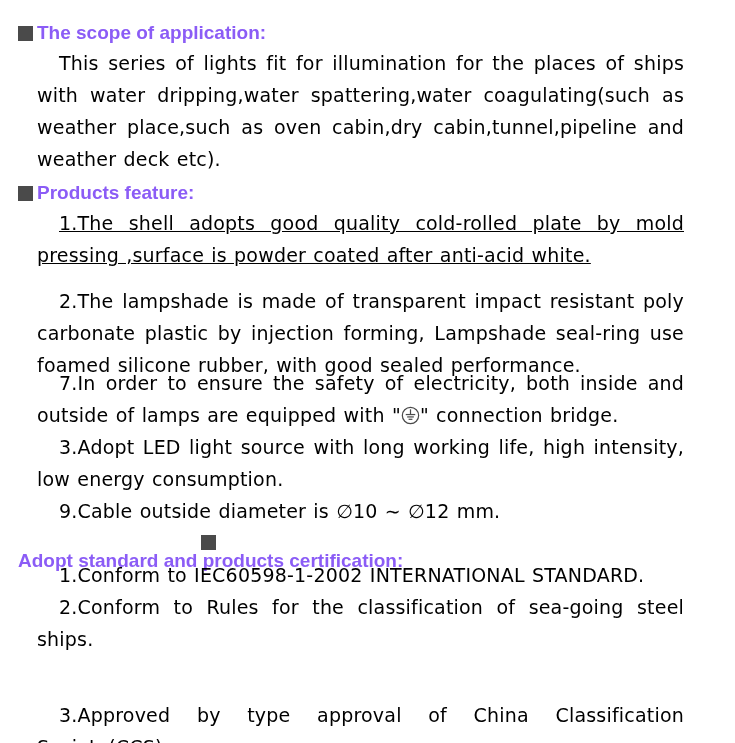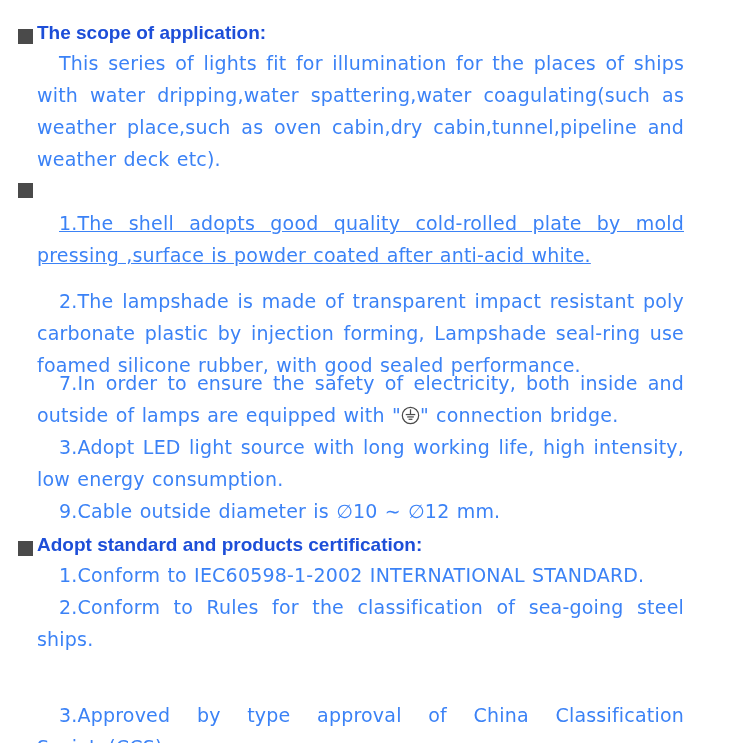--- a/index.html
+++ b/index.html
@@ -1,31 +1,31 @@
 <!DOCTYPE html>
 <html><head>
   <meta charset="utf-8">
   <style>
     html, body { margin: 0; padding: 0; background: #ffffff; }
     body { width: 735px; height: 743px; overflow: hidden; position: relative; }
     .doc { position: absolute; left: 0; top: 0; width: 735px; }
     .heading {
       position: absolute; left: 18px;
       font-family: "Liberation Sans", sans-serif; font-weight: bold;
-      font-size: 19px; color: #1d4ed8; white-space: nowrap;
-      display: flex; align-items: flex-end;
+      font-size: 19px; color: #8b5cf6; white-space: nowrap;
+      display: flex; align-items: center;
     }
     .bullet {
       display: inline-block; width: 15px; height: 15px; background: #4a4a4a;
       margin-right: 4px; margin-top: 1px;
     }
     .para {
       position: absolute; left: 37px; width: 647px;
       font-family: "DejaVu Sans", sans-serif; font-weight: normal;
-      font-size: 19px; color: #3b82f6; line-height: 32px;
+      font-size: 19px; color: #000000; line-height: 32px;
       text-align: justify; text-align-last: left;
       letter-spacing: 0.2px; word-spacing: 1px;
     }
     .para .indent { display: inline-block; width: 22px; }
     .earth {
       display: inline-block; width: 19px; height: 19px; vertical-align: -3px;
     }
   </style>
 </head>
 <body>
@@ -35,20 +35,21 @@
   <div class="heading" style="top:22px;">
     <span class="bullet"></span>
     <span>The scope of application:</span>
   </div>
   <div class="para" style="top:47px;">
     <span class="indent"></span><span>This series of lights fit for illumination for the places of ships with water dripping,water spattering,water coagulating(such as weather place,such as oven cabin,dry cabin,tunnel,pipeline and weather deck etc).</span>
   </div>
 
   <div class="heading" style="top:182px;">
     <span class="bullet"></span>
+    <span>Products feature:</span>
   </div>
   <div class="para" style="top:207px;text-decoration:underline;">
     <span class="indent"></span><span>1.The shell adopts good quality cold-rolled plate by mold pressing ,surface is powder coated after anti-acid white.</span>
   </div>
   <div class="para" style="top:285px;">
     <span class="indent"></span><span>2.The lampshade is made of transparent impact resistant poly carbonate plastic by injection forming, Lampshade seal-ring use foamed silicone rubber, with good sealed performance.</span>
   </div>
   <div class="para" style="top:367px;">
     <span class="indent"></span><span>7.In order to ensure the safety of electricity, both inside and outside of lamps are equipped with "</span><svg class="earth" viewBox="0 0 20 20">
         <circle cx="10" cy="10" r="8.6" fill="none" stroke="#4a4a4a" stroke-width="1.3"></circle>
@@ -58,21 +59,21 @@
         <line x1="8" y1="14" x2="12" y2="14" stroke="#4a4a4a" stroke-width="1.3"></line>
       </svg><span>" connection bridge.</span>
   </div>
   <div class="para" style="top:431px;">
     <span class="indent"></span><span>3.Adopt LED light source with long working life, high intensity, low energy consumption.</span>
   </div>
   <div class="para" style="top:495px;">
     <span class="indent"></span><span>9.Cable outside diameter is ∅10 ∼ ∅12 mm.</span>
   </div>
 
-  <div class="heading" style="top:534px;">
+  <div class="heading" style="top:534px;flex-direction:column;">
     <span class="bullet"></span>
     <span>Adopt standard and products certification:</span>
   </div>
   <div class="para" style="top:559px;">
     <span class="indent"></span><span>1.Conform to IEC60598-1-2002 INTERNATIONAL STANDARD.</span>
   </div>
   <div class="para" style="top:591px;">
     <span class="indent"></span><span>2.Conform to Rules for the classification of sea-going steel ships.</span>
   </div>
   <div class="para" style="top:655px;margin-top:44px;">

